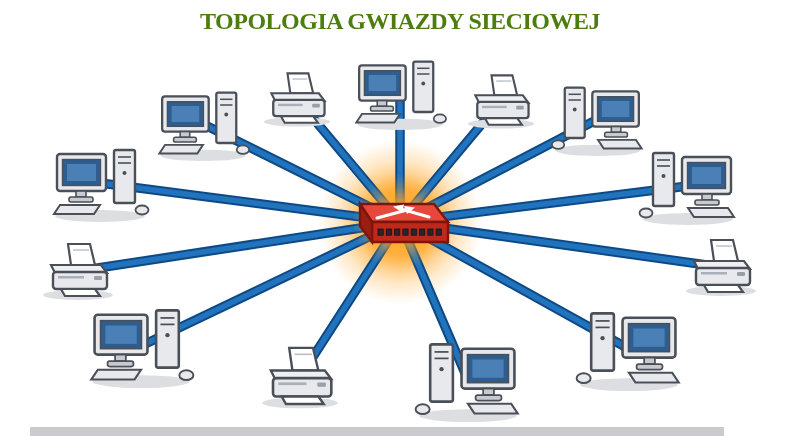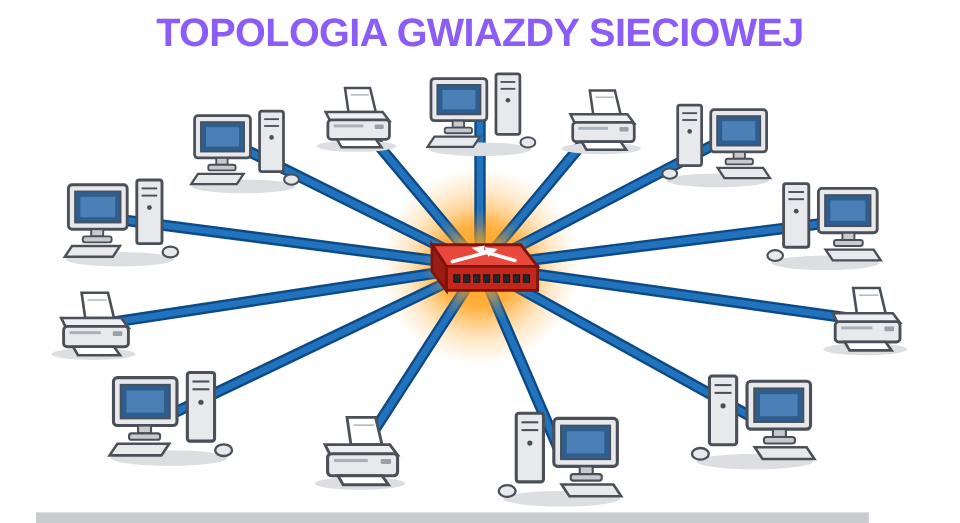--- a/index.html
+++ b/index.html
@@ -13,25 +13,26 @@
     height: 436px;
     background: #ffffff;
     overflow: hidden;
   }
   .title {
     position: absolute;
     top: 8px;
     left: 0;
     width: 100%;
     text-align: center;
-    font-size: 33px;
+    font-size: 24px;
     font-weight: 800;
     letter-spacing: -0.5px;
-    color: #8b5cf6;
+    color: #4d7c0f;
     user-select: none;
+    font-family: Liberation Serif, serif;
   }
   svg.diagram {
     position: absolute;
     left: 0;
     top: 0;
   }
 </style>
 </head>
 <body>
 

